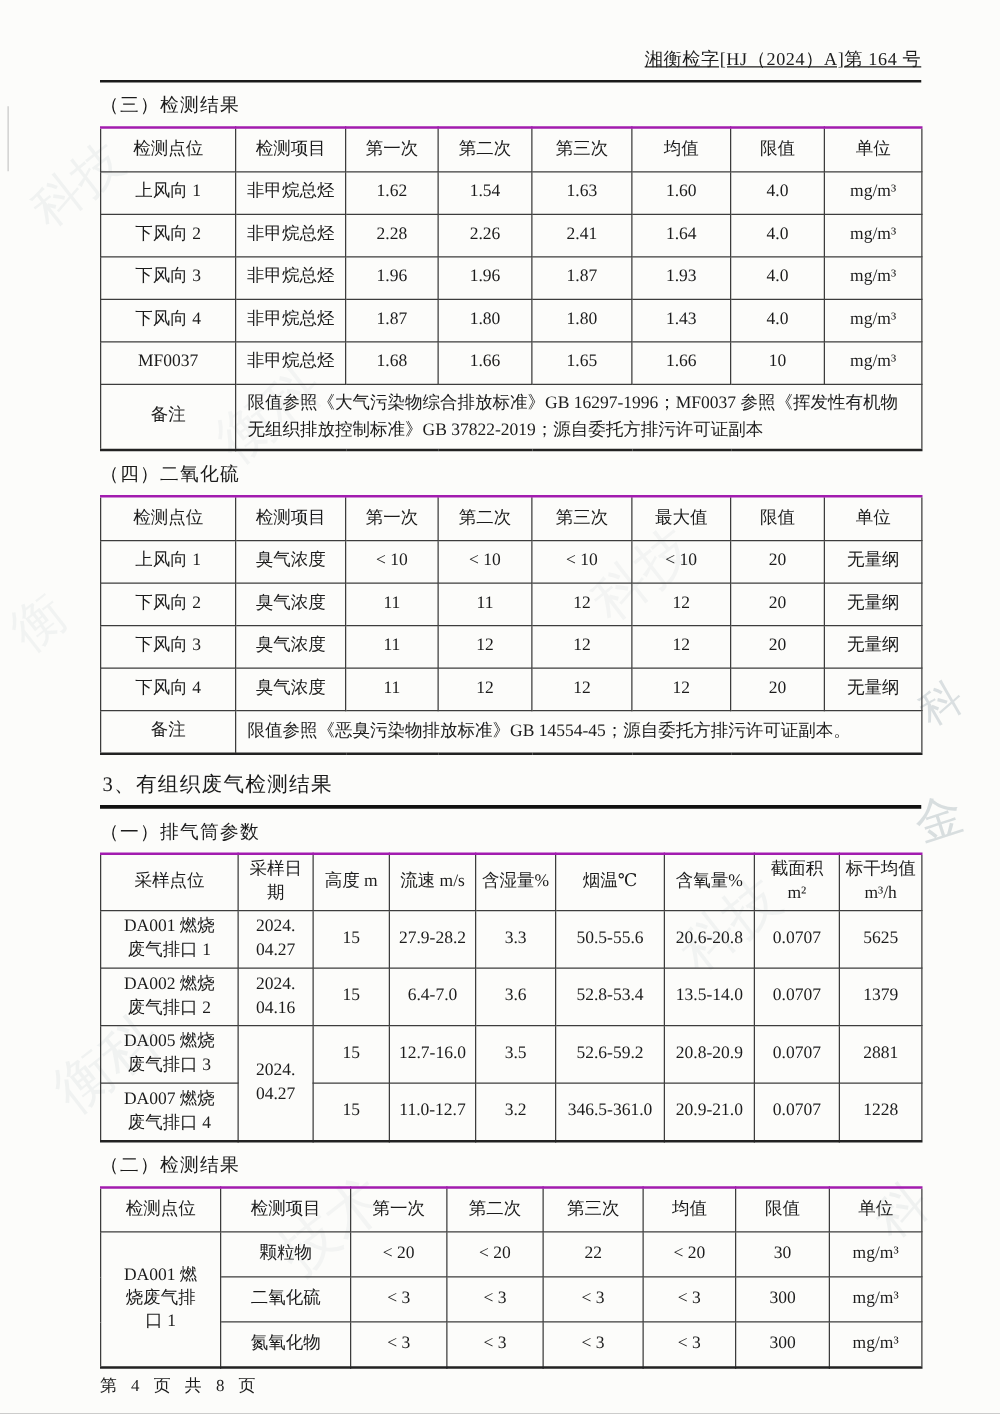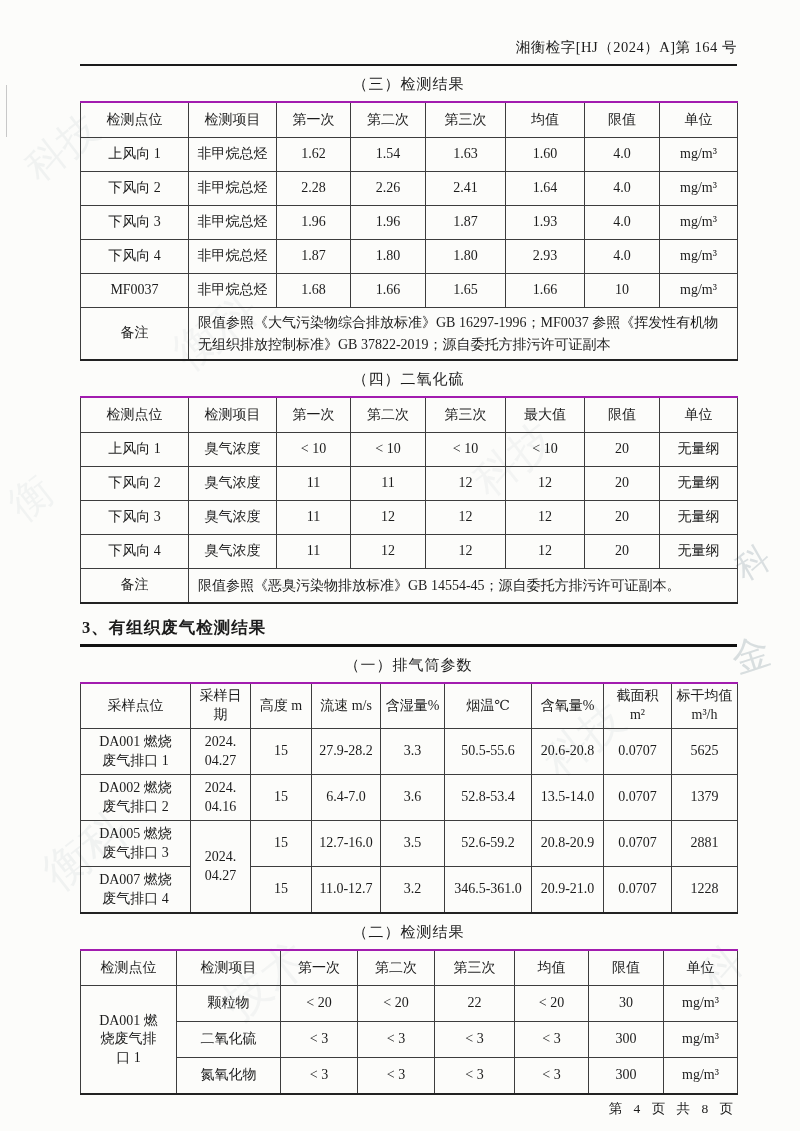--- a/index.html
+++ b/index.html
@@ -15,31 +15,31 @@
   .content{
     position:relative;
     z-index:2;
     padding:38px 63px 0 80px;
   }
   .doc-number{
     text-align:right;
     font-size:14.5px;
     letter-spacing:0.5px;
     padding-bottom:7px;
+    text-decoration:underline;
   }
   .header-rule{height:2px;background:#1a1a1a;}
   .table-title{
-    text-align:center;
     font-size:15px;
     margin:9px 0 7px 0;
     letter-spacing:1px;
   }
   .section-heading{
     font-size:16.5px;
-    font-weight:bold;
+    font-weight:normal;
     margin:13px 0 5px 2px;
     letter-spacing:1px;
   }
   .thick-rule{height:3px;background:#111;margin-bottom:4px;}
   table{
     border-collapse:collapse;
     table-layout:fixed;
     width:657px;
   }
   th,td{
@@ -60,21 +60,21 @@
   .tp2 td{height:31px;}
   .note-cell{
     text-align:left;
     padding:4px 9px;
     line-height:1.55;
     height:auto !important;
   }
   .pre{white-space:pre-line;}
   .pt-cell{padding:2px 10px;margin-left:16px;}
   .footer{
-    text-align:right;
+    text-align:left;
     font-size:13.5px;
     letter-spacing:4px;
     margin-top:5px;
   }
   
   .wm{
     position:absolute;
     z-index:1;
     color:#8fa0a8;
     font-family:"DejaVu Sans",sans-serif;
@@ -170,21 +170,21 @@
           <td>1.93</td>
           <td>4.0</td>
           <td>mg/m³</td>
         </tr>
         <tr>
           <td>下风向 4</td>
           <td>非甲烷总烃</td>
           <td>1.87</td>
           <td>1.80</td>
           <td>1.80</td>
-          <td>2.93</td>
+          <td>1.43</td>
           <td>4.0</td>
           <td>mg/m³</td>
         </tr>
         <tr>
           <td>MF0037</td>
           <td>非甲烷总烃</td>
           <td>1.68</td>
           <td>1.66</td>
           <td>1.65</td>
           <td>1.66</td>

